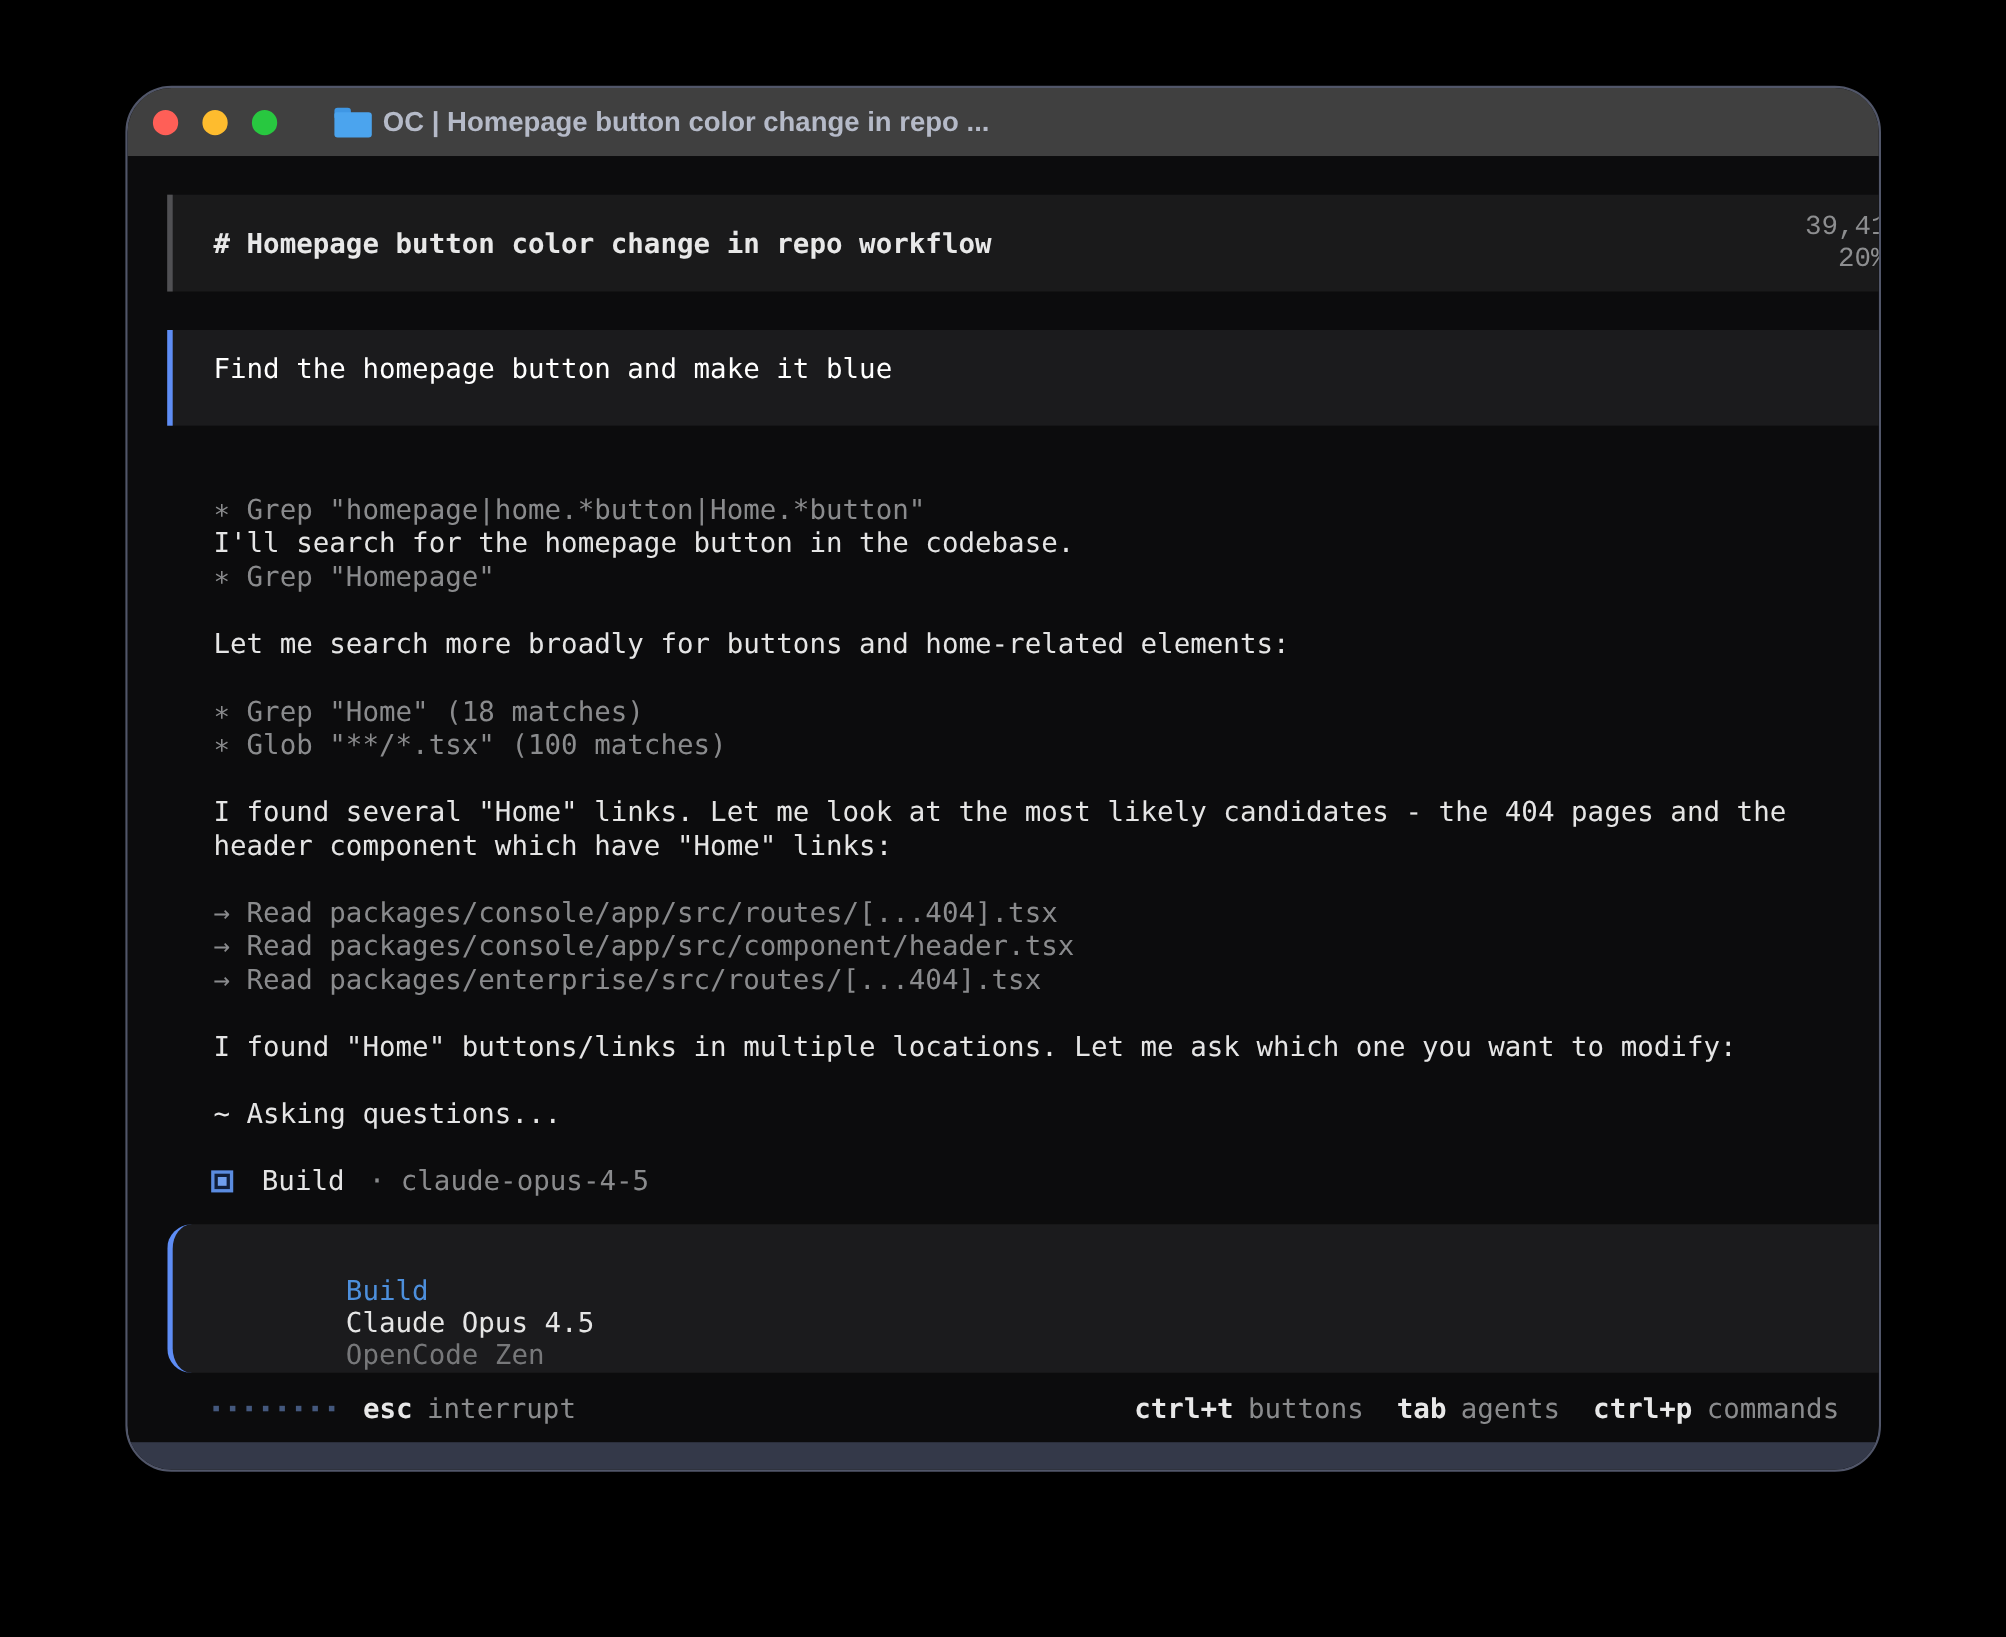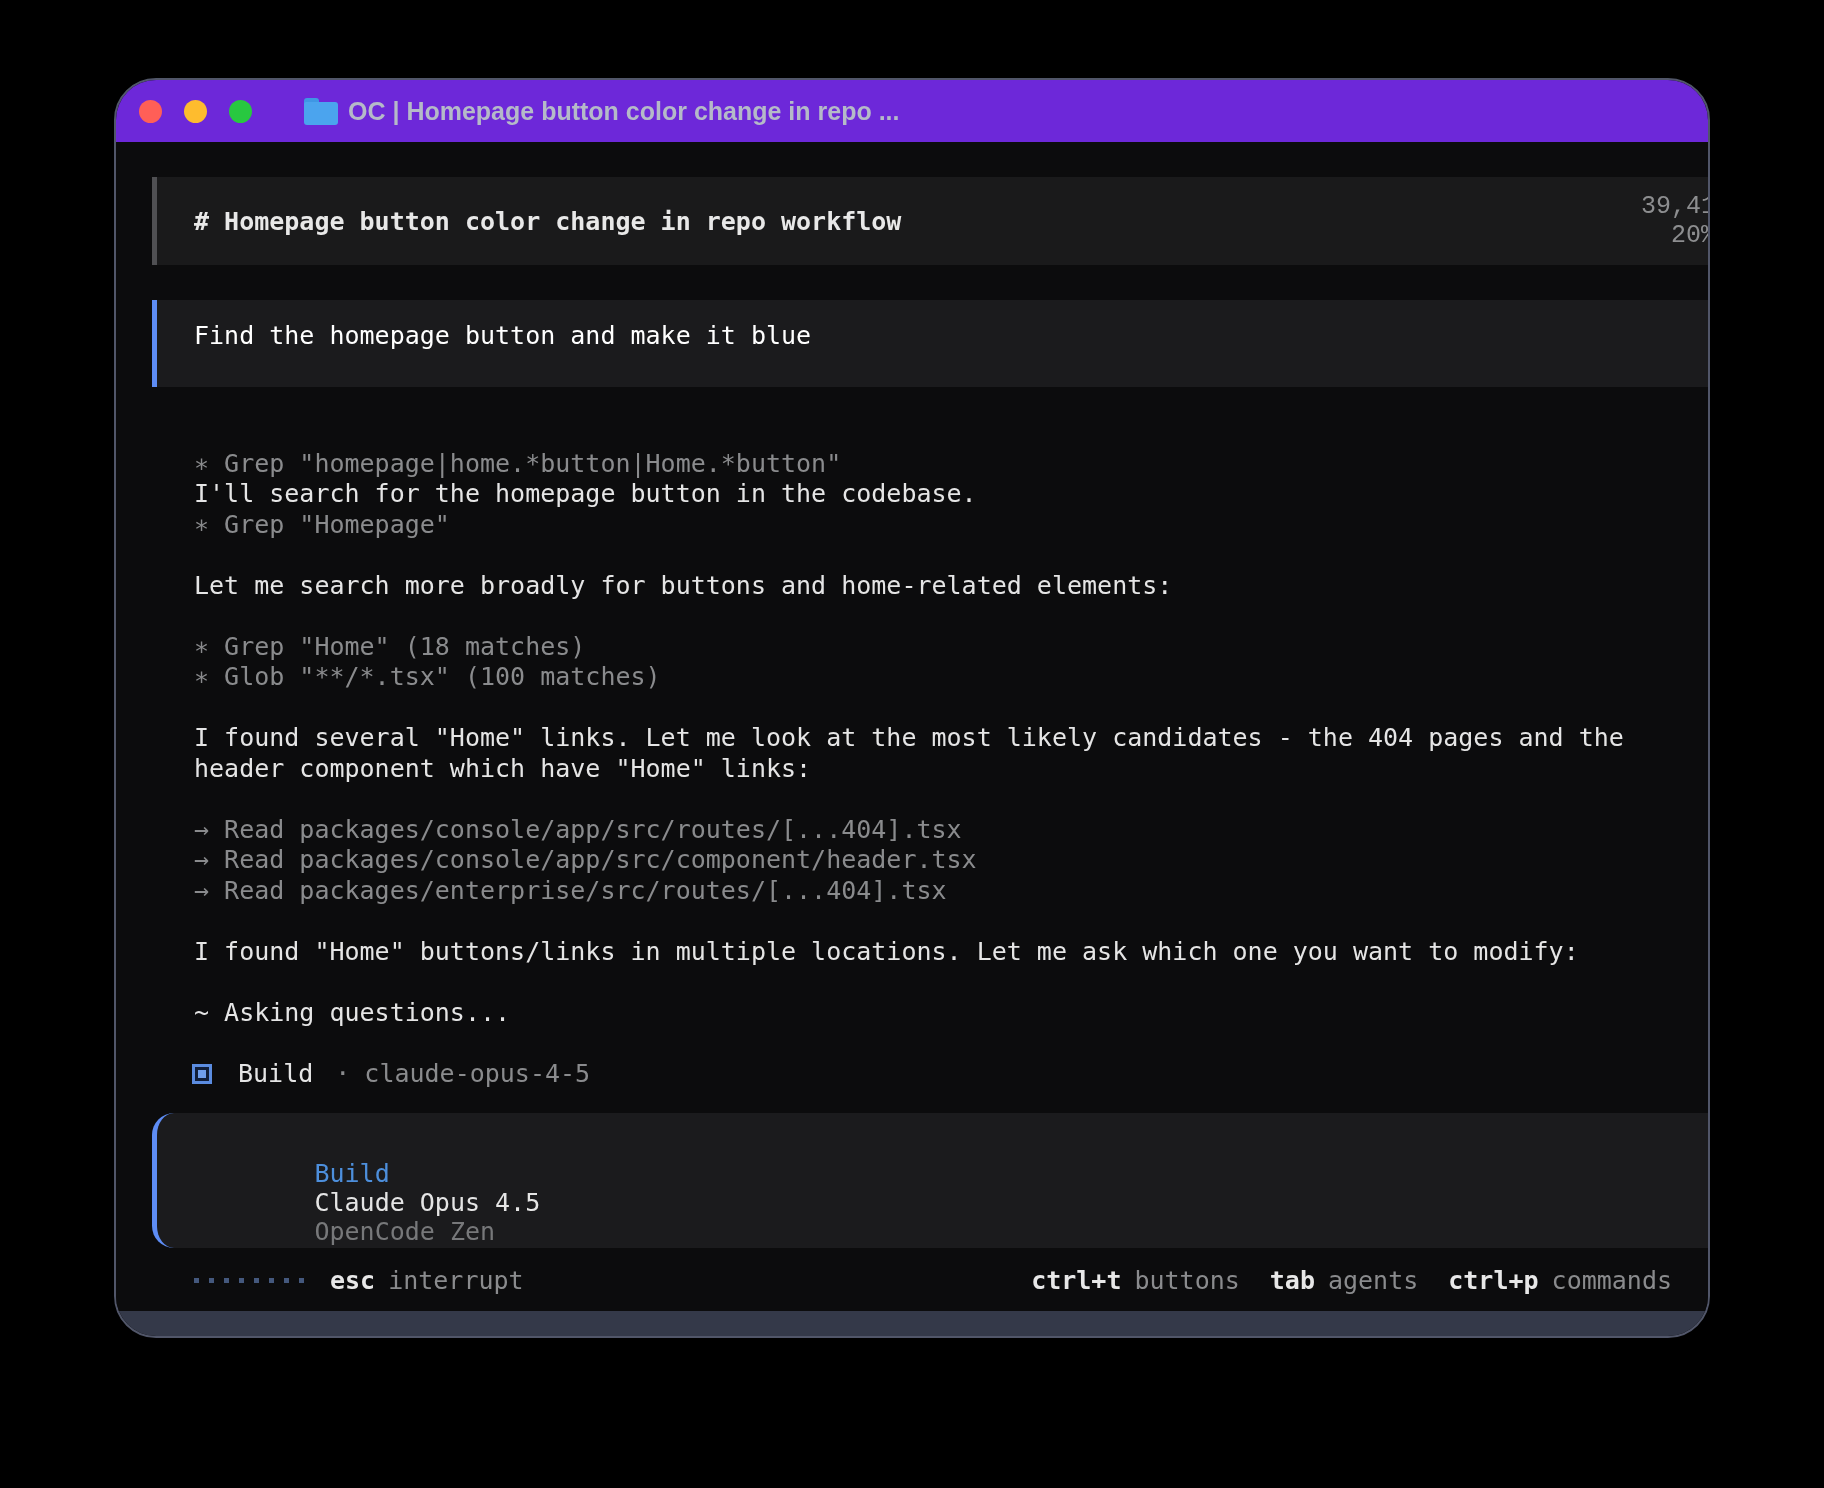--- a/index.html
+++ b/index.html
@@ -7,21 +7,21 @@
   body { font-family:"DejaVu Sans Mono", monospace; }
 
   .window {
     position:absolute; left:114px; top:78px; width:1596px; height:1260px;
     background:#0c0c0d; border:2px solid #515669; border-radius:42px;
     overflow:hidden; display:flex; flex-direction:column;
   }
 
   
   .titlebar {
-    flex:0 0 62px; background:#6d28d9; display:flex; align-items:center; padding-left:23px;
+    flex:0 0 62px; background:#404040; display:flex; align-items:center; padding-left:23px;
   }
   .light { width:23px; height:23px; border-radius:50%; margin-right:22px; flex:0 0 auto; }
   .light.red { background:#ff5f57; }
   .light.yellow { background:#febc2e; }
   .light.green { background:#28c840; }
   .folder { position:relative; width:34px; height:27px; margin:0 10px 0 30px; flex:0 0 auto; }
   .folder .back { position:absolute; top:0; left:0; width:15px; height:9px; background:#3f97e4; border-radius:3px 3px 0 0; }
   .folder .front { position:absolute; top:4px; left:0; width:34px; height:23px; background:#4ba4ee; border-radius:2px 3px 3px 3px; }
   .titlebar-title {
     font-family:"Liberation Sans", sans-serif; font-weight:bold; font-size:25px;

